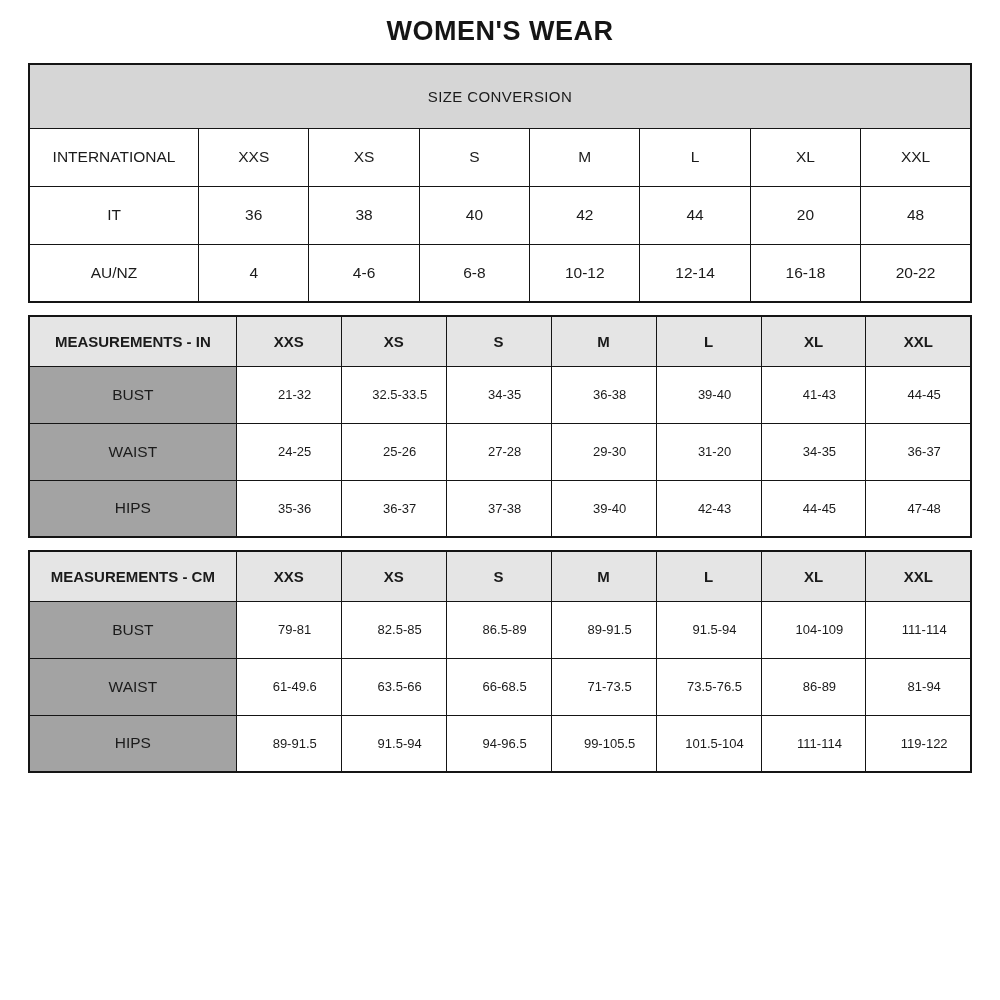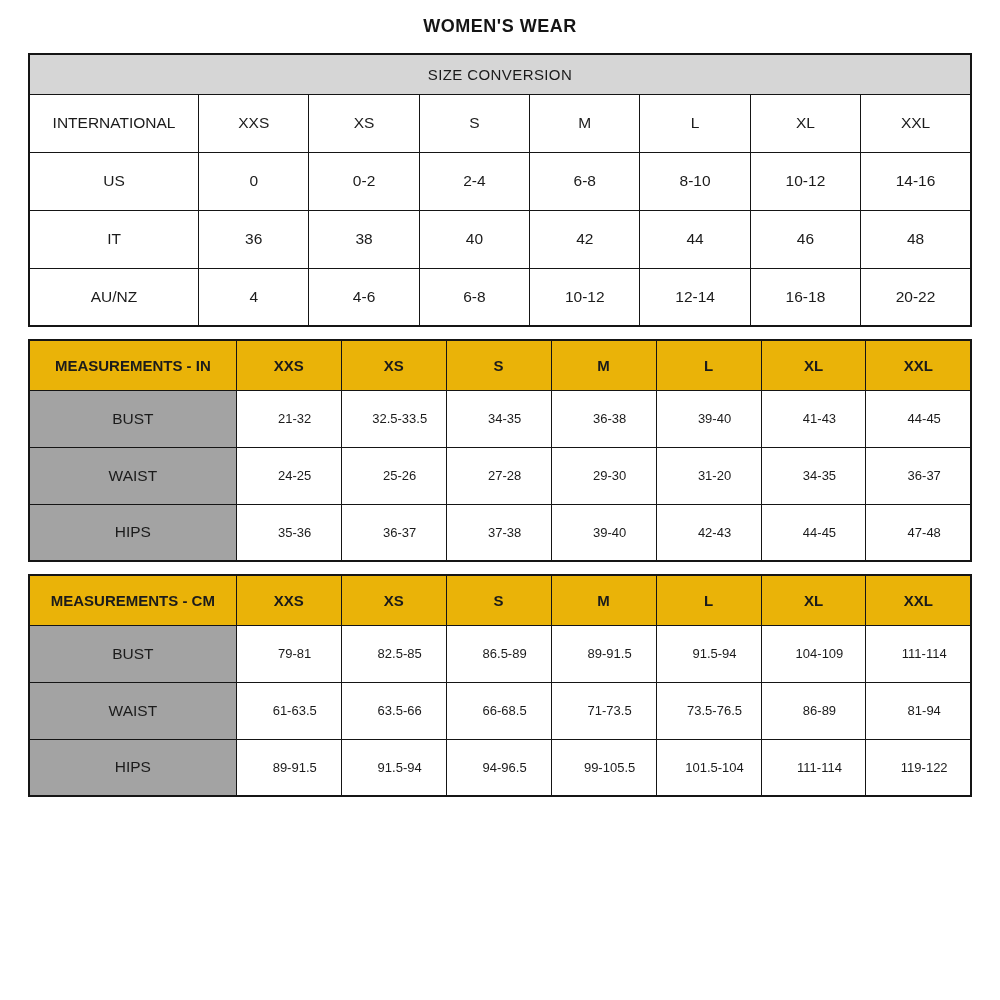--- a/index.html
+++ b/index.html
@@ -6,21 +6,21 @@
   html, body { background: #ffffff; }
   body {
     width: 1000px;
     height: 1000px;
     font-family: "Liberation Sans", sans-serif;
     color: #1b1b1b;
   }
   .page { padding: 10px 28px 14px 28px; }
   .page-title {
     text-align: center;
-    font-size: 18px;
+    font-size: 27px;
     font-weight: 700;
     letter-spacing: 0.5px;
     margin: 6px 0 16px 0;
     color: #151515;
   }
   table.tbl {
     width: 100%;
     border-collapse: collapse;
     border: 2px solid #151515;
     table-layout: fixed;
@@ -34,33 +34,33 @@
     font-weight: 400;
     overflow: hidden;
     white-space: nowrap;
   }
   
   .banner {
     background: #d6d6d6;
     font-weight: 700;
     font-size: 15px;
     letter-spacing: 0.4px;
-    height: 40px;
+    height: 64px;
   }
   .tbl-size tr.data-row th,
   .tbl-size tr.data-row td {
     height: 58px;
     font-size: 15.5px;
     background: #ffffff;
     margin-top: 9px;
   }
   
   .tbl-m thead th {
     height: 50px;
-    background: #eab308;
+    background: #e5e5e5;
     font-weight: 700;
     font-size: 15px;
   }
   .tbl-m tbody th {
     height: 57px;
     font-size: 15.5px;
     background: #a3a3a3;
   }
   .tbl-m tbody td {
     height: 57px;
@@ -97,37 +97,27 @@
           <th>XS</th>
           <th>S</th>
           <th>M</th>
           <th>L</th>
           <th>XL</th>
           <th>XXL</th>
         </tr>
     </thead>
     <tbody id="sc-body">
         <tr class="data-row">
-          <th>US</th>
-          <td>0</td>
-          <td>0-2</td>
-          <td>2-4</td>
-          <td>6-8</td>
-          <td>8-10</td>
-          <td>10-12</td>
-          <td>14-16</td>
-        </tr>
-        <tr class="data-row">
           <th>IT</th>
           <td>36</td>
           <td>38</td>
           <td>40</td>
           <td>42</td>
           <td>44</td>
-          <td>46</td>
+          <td>20</td>
           <td>48</td>
         </tr>
         <tr class="data-row">
           <th>AU/NZ</th>
           <td>4</td>
           <td>4-6</td>
           <td>6-8</td>
           <td>10-12</td>
           <td>12-14</td>
           <td>16-18</td>
@@ -222,21 +212,21 @@
           <td>79-81</td>
           <td>82.5-85</td>
           <td>86.5-89</td>
           <td>89-91.5</td>
           <td>91.5-94</td>
           <td>104-109</td>
           <td>111-114</td>
         </tr>
         <tr class="data-row">
           <th>WAIST</th>
-          <td>61-63.5</td>
+          <td>61-49.6</td>
           <td>63.5-66</td>
           <td>66-68.5</td>
           <td>71-73.5</td>
           <td>73.5-76.5</td>
           <td>86-89</td>
           <td>81-94</td>
         </tr>
         <tr class="data-row">
           <th>HIPS</th>
           <td>89-91.5</td>

